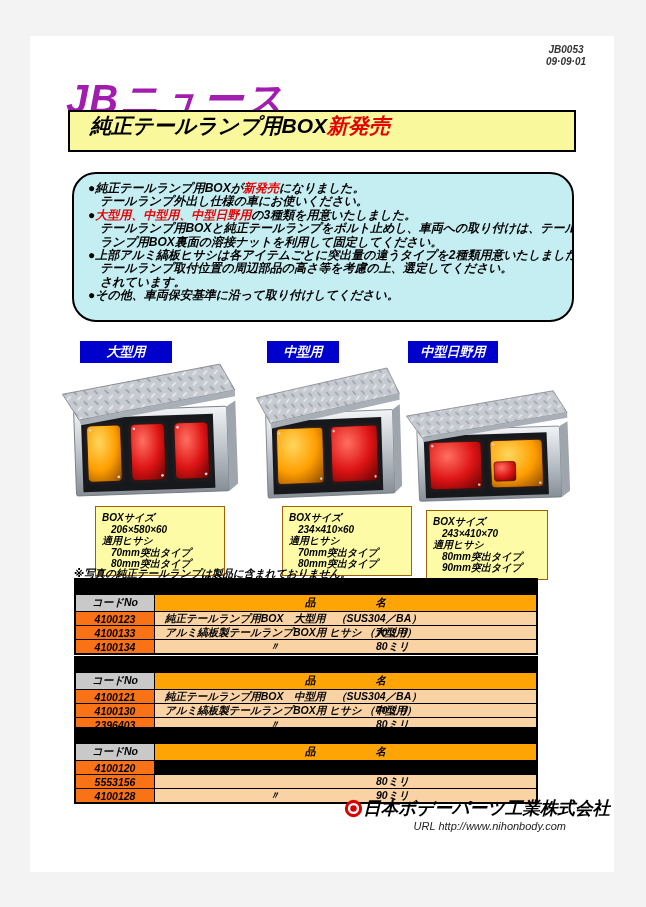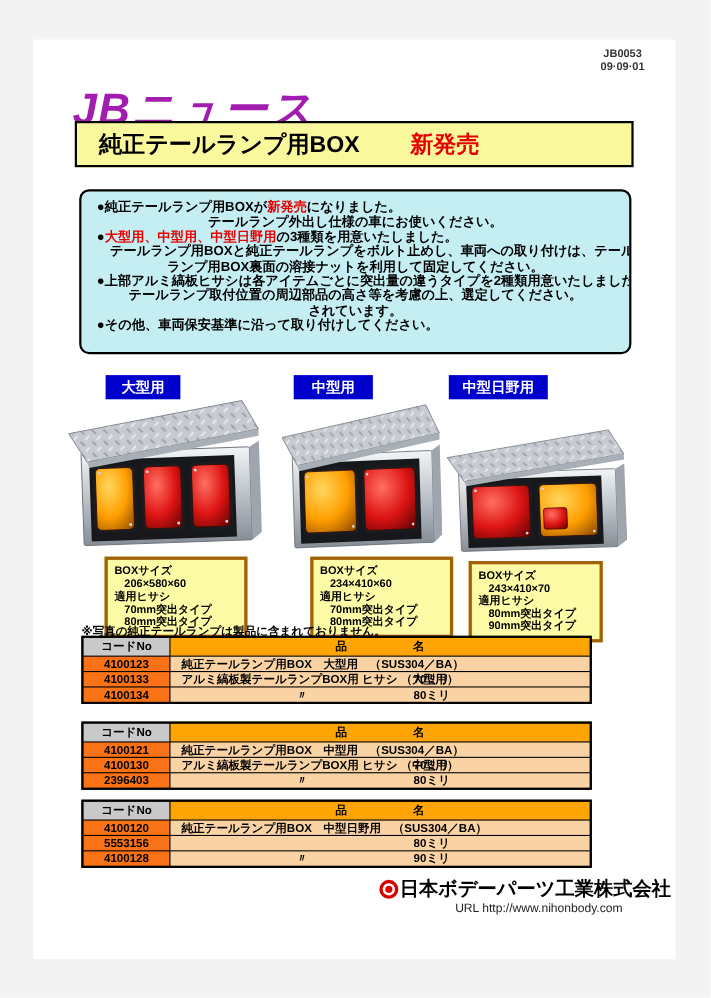--- a/index.html
+++ b/index.html
@@ -1,62 +1,62 @@
 <!DOCTYPE html>
 <html><head>
 <meta charset="utf-8">
 <style>
   html,body{margin:0;padding:0;}
   body{
     width:646px;height:907px;background:#F3F3F3;position:relative;overflow:hidden;
     font-family:"Liberation Sans","DejaVu Sans",sans-serif;color:#000;
   }
-  .abs{position:absolute;}
+  .abs{position:absolute;font-style:italic;}
   .page{position:absolute;left:30px;top:36px;width:584px;height:836px;background:#FFFFFF;}
 
   .doc-meta{right:28px;top:8px;text-align:center;font-size:10px;line-height:12px;font-weight:bold;color:#333;}
 
   .jb-logo{left:36px;top:36px;font-size:40px;font-weight:bold;font-style:italic;color:#a21caf;letter-spacing:1px;white-space:nowrap;}
 
   .title-bar{left:38px;top:74px;width:508px;height:42px;background:#FAF89C;border:2px solid #000;
-    box-sizing:border-box;display:flex;align-items:center;padding-left:20px;gap:46px;white-space:nowrap;}
+    box-sizing:border-box;display:flex;padding-left:20px;white-space:nowrap;}
   .title-main{font-size:21px;font-weight:bold;}
   .title-badge{font-size:21px;font-weight:bold;color:#E60000;}
 
-  .info-box{left:42px;top:136px;width:502px;height:150px;background:#C5EEF3;border:2px solid #000;border-radius:9px;
+  .info-box{left:42px;top:136px;width:502px;height:150px;background:#C5EEF3;border:2px solid #000;border-radius:24px;
     box-sizing:border-box;padding:8px 26px 6px 14px;font-size:12px;font-weight:bold;line-height:13.4px;overflow:hidden;}
   .note-line{white-space:nowrap;}
-  .note-line.indent{padding-left:12px;text-align:center;}
+  .note-line.indent{padding-left:12px;}
   .red{color:#E60000;}
 
   .product-label{background:#0000CC;color:#FFF;font-weight:bold;font-size:13px;height:22px;
     display:flex;align-items:center;justify-content:center;white-space:nowrap;}
-  .lbl0{left:66px;top:305px;width:68px;}
+  .lbl0{left:50px;top:305px;width:92px;}
   .lbl1{left:237px;top:305px;width:72px;}
   .lbl2{left:378px;top:305px;width:90px;}
 
   .product-photo{overflow:visible;}
   .photo0{left:32px;top:320px;width:176px;height:148px;}
   .photo1{left:226px;top:324px;width:146px;height:146px;}
   .photo2{left:376px;top:348px;width:164px;height:124px;}
   .product-photo svg{width:100%;height:100%;display:block;}
 
-  .spec-box{background:#FDFBA5;border:3px solid #a16207;box-sizing:border-box;padding:5px 6px;
+  .spec-box{background:#FDFBA5;border:1px solid #a16207;box-sizing:border-box;padding:5px 6px;
     font-size:10px;font-weight:bold;line-height:11.6px;white-space:nowrap;}
   .spec0{left:65px;top:470px;width:130px;}
   .spec1{left:252px;top:470px;width:130px;}
   .spec2{left:396px;top:474px;width:122px;}
   .spec-line.indent{padding-left:9px;}
 
   .photo-note{left:44px;top:531px;width:464px;text-align:left;font-size:10.5px;font-weight:bold;white-space:nowrap;}
 
   .jtable{left:44px;width:464px;border:2px solid #000;box-sizing:border-box;background:#000;}
   .t0{top:542px;} .t1{top:620px;} .t2{top:691px;}
   .trow{display:flex;height:13px;margin-top:1px;}
-  .trow.head{height:16px;margin-top:0;}
+  .trow.head{height:16px;margin-top:15px;}
   .tcell-code{width:78px;margin-right:1px;display:flex;align-items:center;justify-content:center;
     font-size:10.5px;font-weight:bold;box-sizing:border-box;background:#f97316;}
   .head .tcell-code{background:#C9C9C9;}
   .tcell-name{flex:1;position:relative;background:#FAD3A4;font-size:10.5px;font-weight:bold;
     display:flex;align-items:center;padding-left:10px;box-sizing:border-box;white-space:nowrap;}
   .head .tcell-name{background:#FFA405;justify-content:center;gap:60px;padding-left:0;}
   .size-val{position:absolute;left:58%;}
   .ditto-mark{position:absolute;left:30%;}
 
   .company-logo{right:4px;top:760px;display:flex;align-items:center;gap:0;white-space:nowrap;}
@@ -311,23 +311,20 @@
   <div class="abs jtable t2">
       <div class="trow head">
       <div class="tcell-code">コードNo</div>
       <div class="tcell-name">
         <span>品</span>
           <span>名</span>
       </div>
       </div>
       <div class="trow">
       <div class="tcell-code">4100120</div>
-      <div class="tcell-name">
-          <span>純正テールランプ用BOX　中型日野用　（SUS304／BA）</span>
-        </div>
       </div>
       <div class="trow">
       <div class="tcell-code">5553156</div>
       <div class="tcell-name">
           <span class="size-val">80ミリ</span>
         </div>
       </div>
       <div class="trow">
       <div class="tcell-code">4100128</div>
       <div class="tcell-name">

